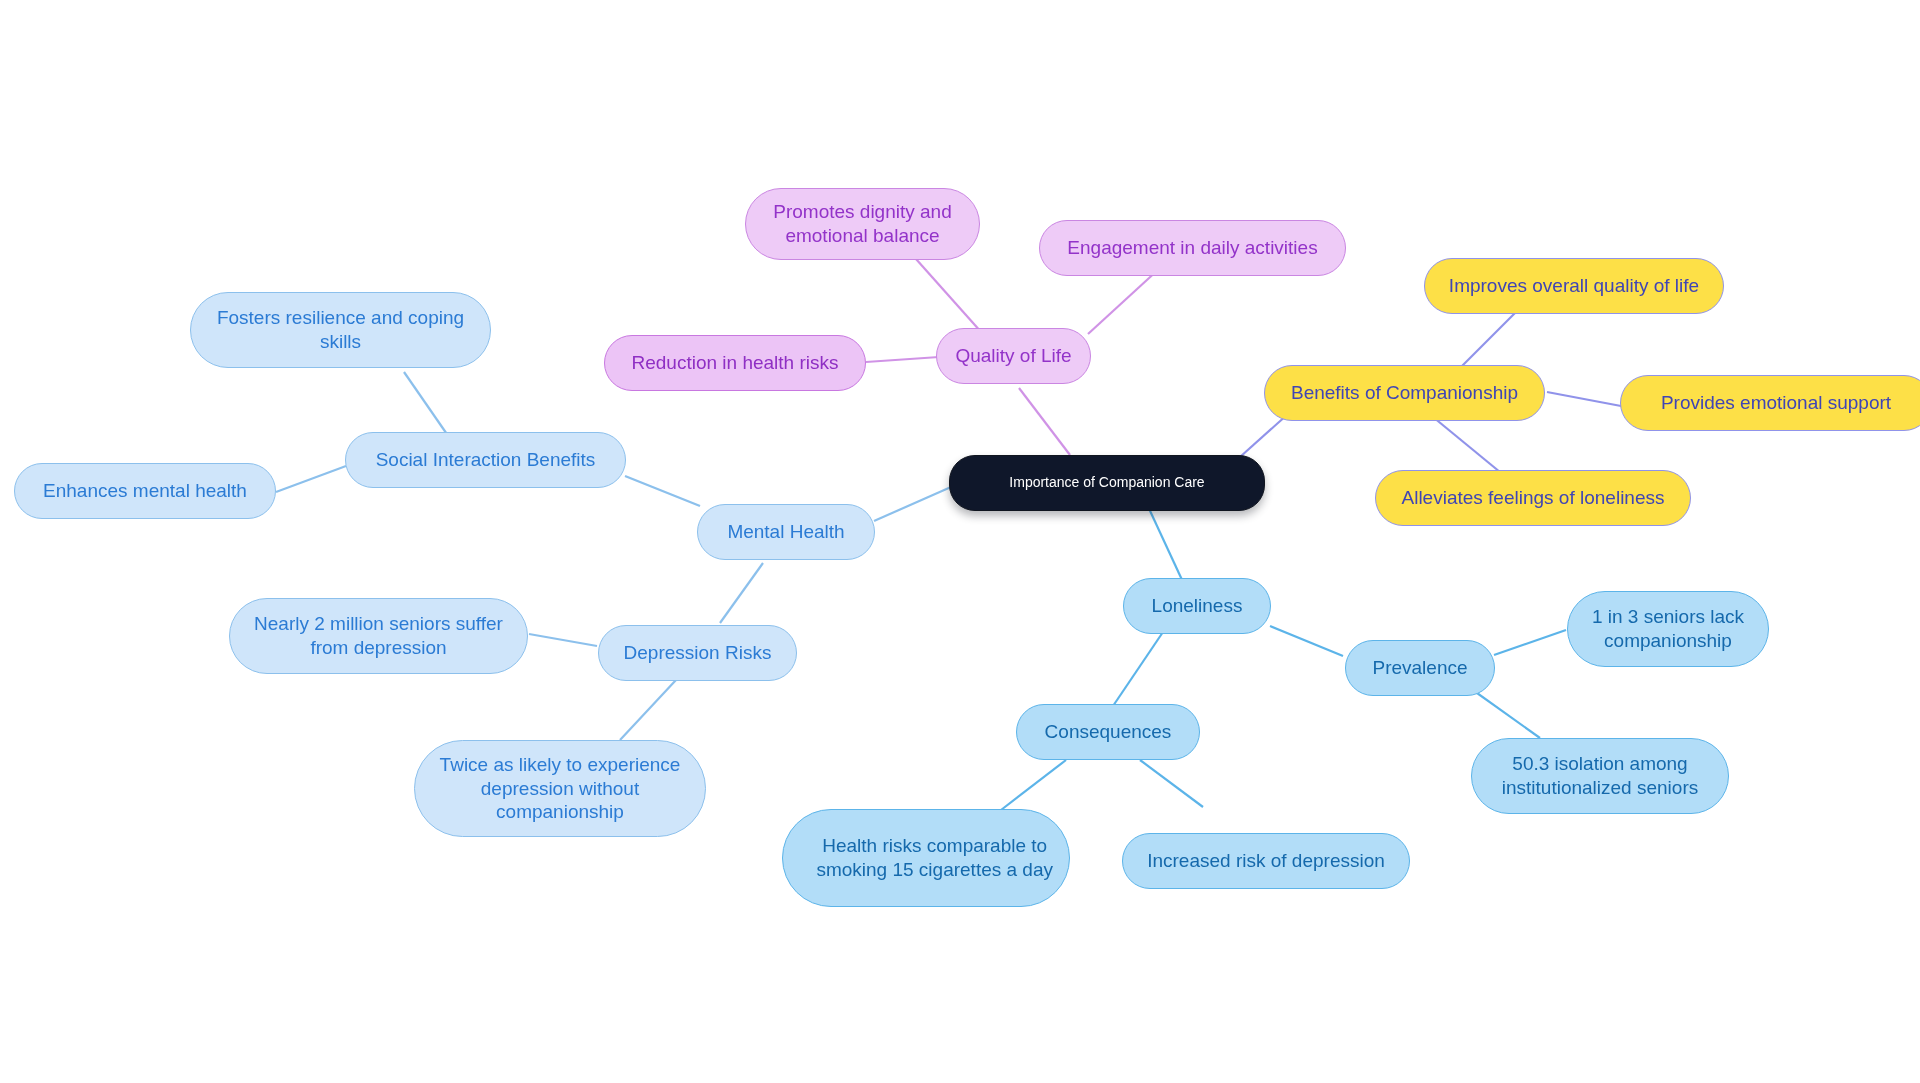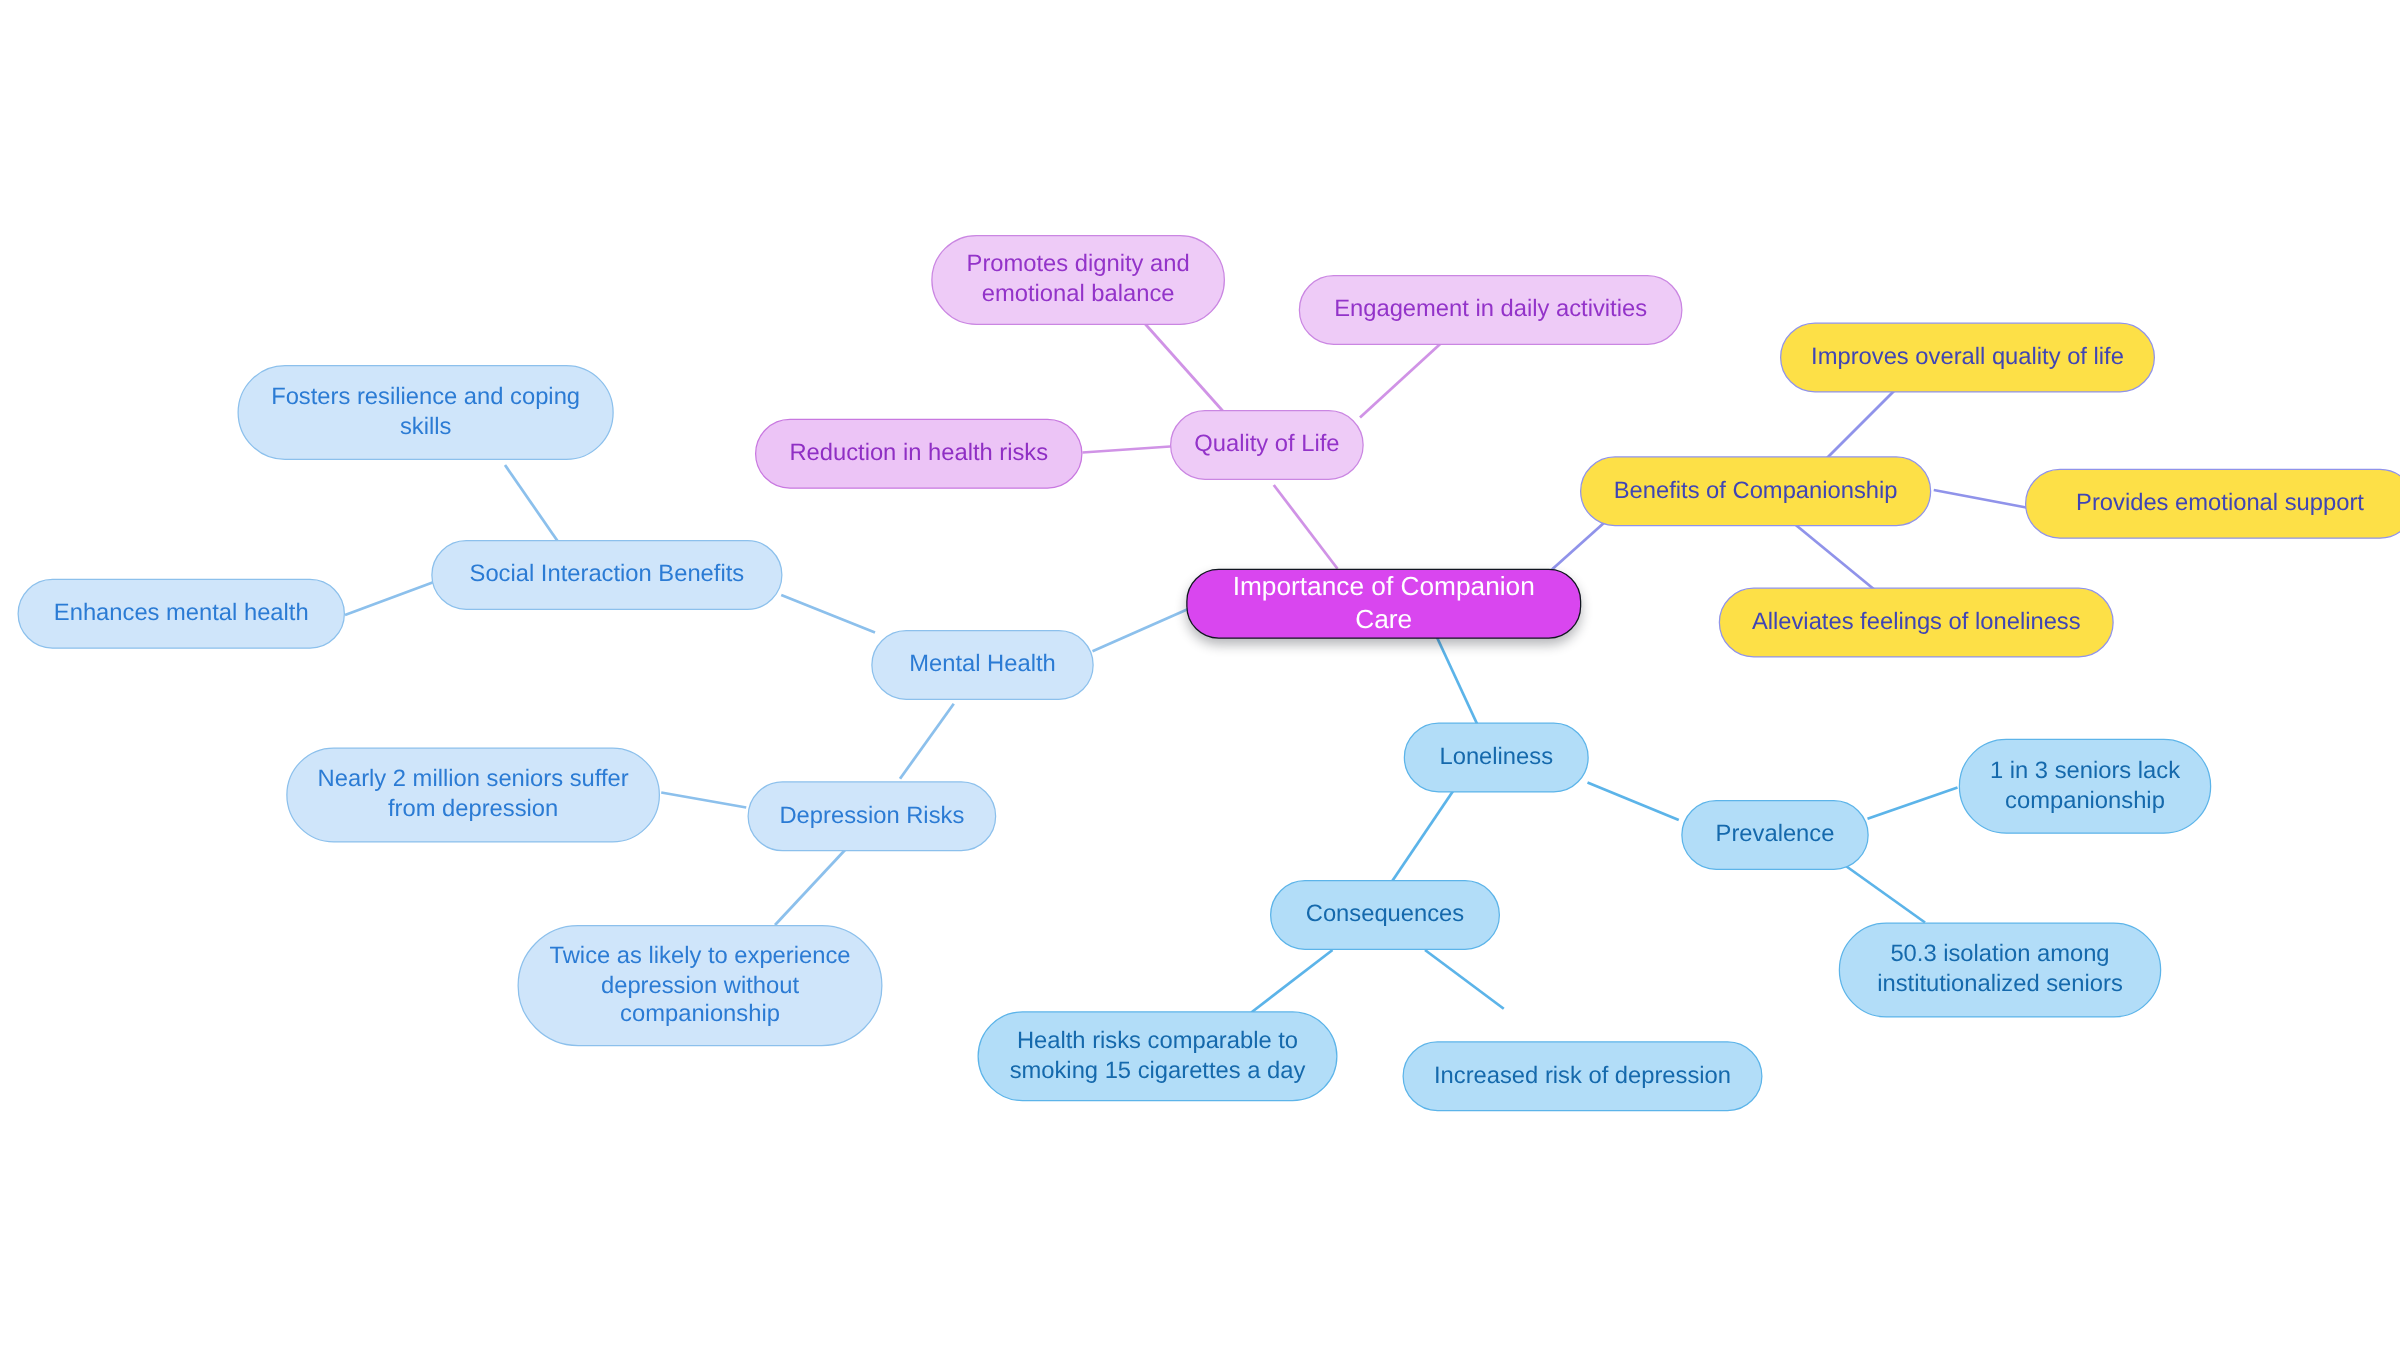--- a/index.html
+++ b/index.html
@@ -37,24 +37,24 @@
     border-radius: 999px;
     border-style: solid;
     border-width: 1.6px;
     line-height: 1.26;
     padding: 22px 16px;
     white-space: pre-line;
     z-index: 2;
   }
   
   .n-root {
-    background: #d946ef;
+    background: #0f172a;
     border-color: #10151f;
     color: #ffffff;
-    font-size: 21px;
+    font-size: 14px;
     border-radius: 26px;
     box-shadow: 0 5px 9px rgba(16,21,31,0.30);
   }
   
   .n-violet {
     background: #eecbf7;
     border-color: #ca86e2;
     color: #9333c9;
     font-size: 19px;
   }
@@ -172,21 +172,21 @@
 
   <div class="node n-sky" style="left:1471px; top:738px; width:258px; height:76px;">
     <span>50.3 isolation among
 institutionalized seniors</span>
   </div>
 
   <div class="node n-sky" style="left:1016px; top:704px; width:184px; height:56px;">
     <span>Consequences</span>
   </div>
 
-  <div class="node n-sky" style="left:782px; top:809px; width:288px; height:72px;">
+  <div class="node n-sky" style="left:782px; top:809px; width:288px; height:98px;justify-content:flex-end;">
     <span>Health risks comparable to
 smoking 15 cigarettes a day</span>
   </div>
 
   <div class="node n-sky" style="left:1122px; top:809px; width:288px; height:56px;margin-top:24px;">
     <span>Increased risk of depression</span>
   </div>
 
   <div class="node n-pale" style="left:697px; top:504px; width:178px; height:56px;">
     <span>Mental Health</span>

